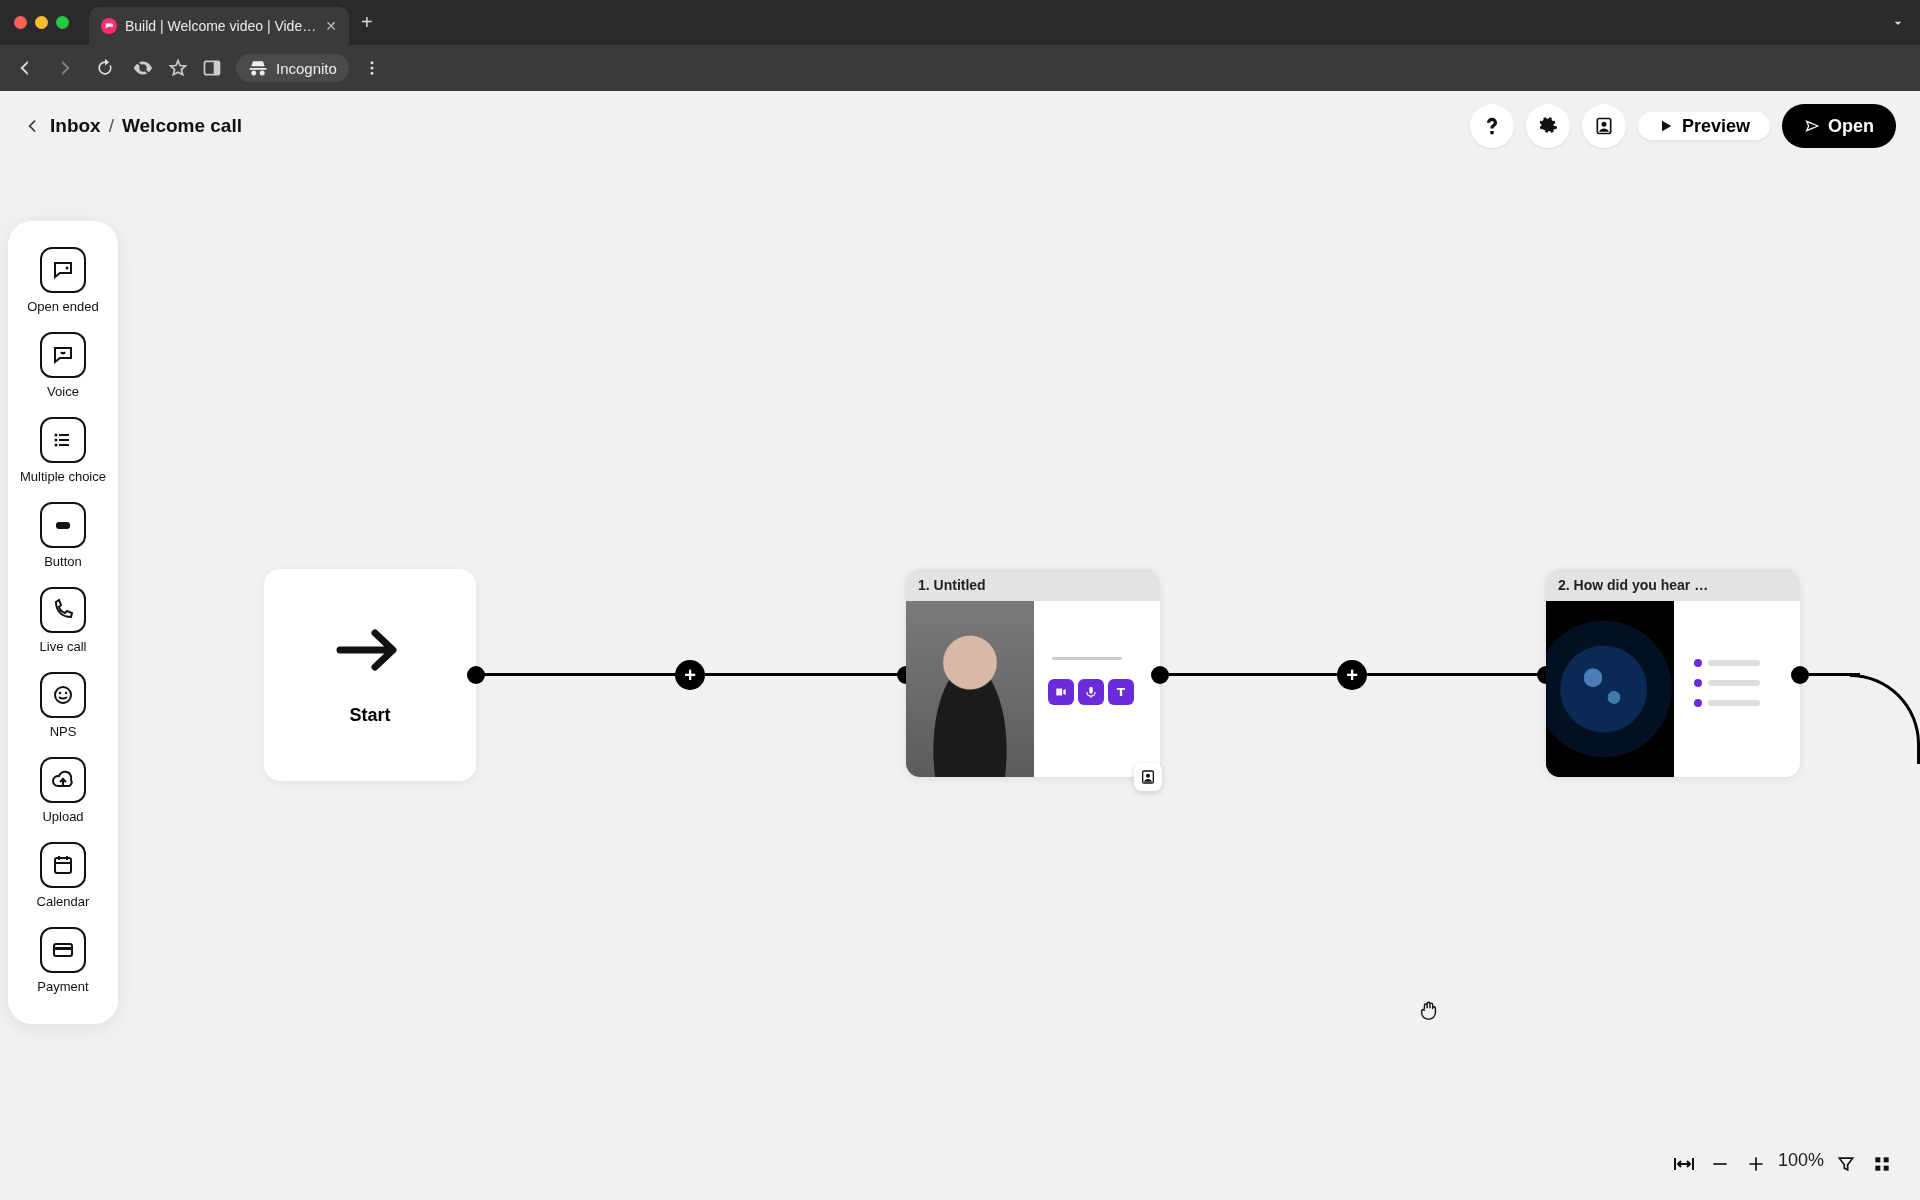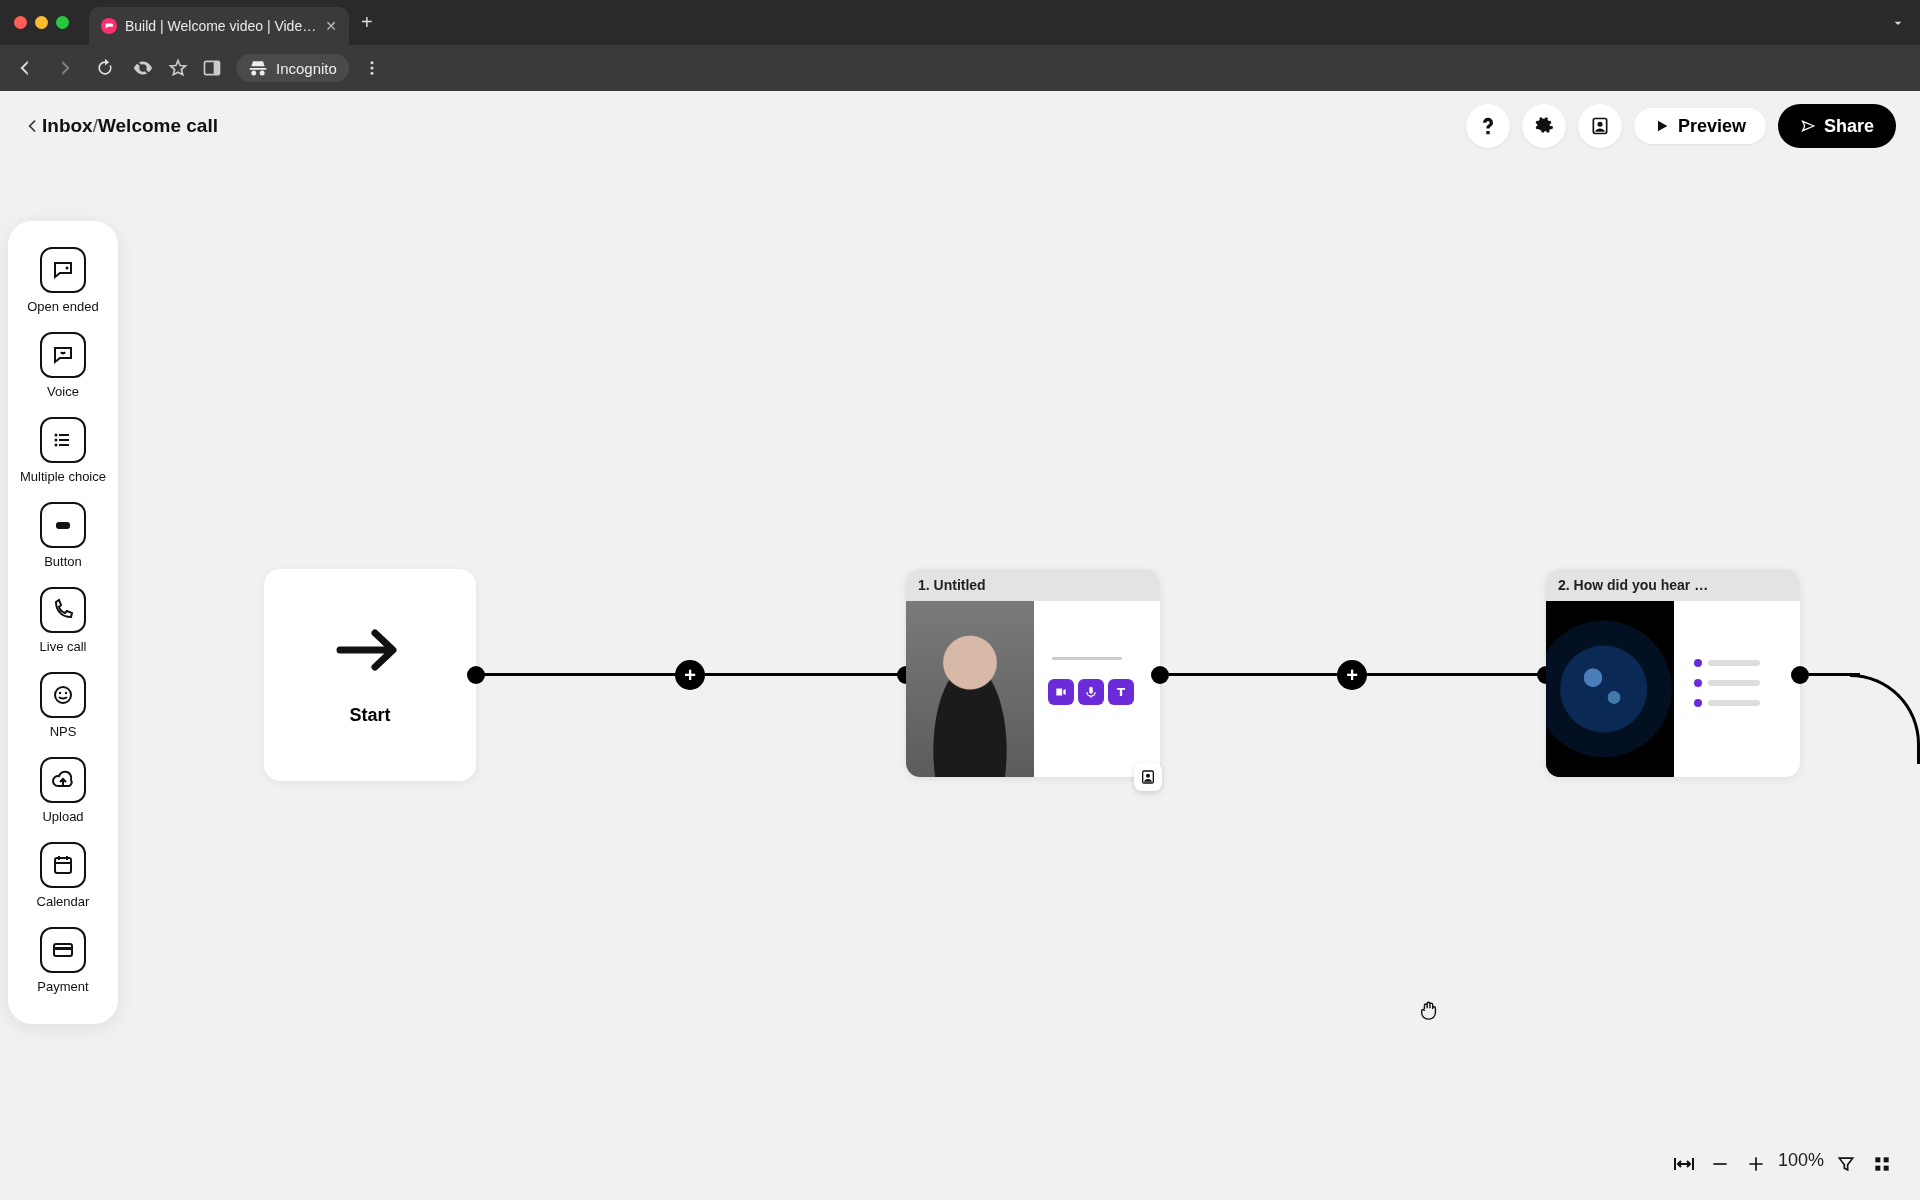--- a/index.html
+++ b/index.html
@@ -23,28 +23,28 @@
   .browser-toolbar { height: 46px; background: #3a3a3c; display: flex; align-items: center; padding: 0 12px; gap: 14px; }
   .nav-btn { color: #ccc; display:flex; align-items:center; justify-content:center; width:26px; height:26px; }
   .nav-btn.disabled { opacity: .45; }
   .url-bar { flex: 1; background: #202022; border-radius: 20px; height: 34px; display: flex; align-items: center; padding: 0 16px; gap: 10px; color: #ccc; font-size: 15px; }
   .url-bar .url-text { flex: 1; white-space: nowrap; overflow: hidden; text-overflow: ellipsis; }
   .incognito-badge { display:flex; align-items:center; gap:8px; background:#4a4a4c; border-radius: 16px; padding: 4px 12px; color:#eee; font-size:15px; }
   .toolbar-icon { color:#ddd; display:flex; align-items:center; }
 
   
   .app-header { height: 70px; background: #f1f1f1; display: flex; align-items: center; padding: 0 24px; gap: 12px; }
-  .breadcrumb { display: flex; align-items: center; font-size: 19px; color: #111; }
+  .breadcrumb { display: flex; align-items: center; gap: 8px; font-size: 19px; color: #111; }
   .breadcrumb .back-arrow { color:#333; display:flex; }
   .breadcrumb .inbox  { font-weight: 600; }
   .breadcrumb .sep { color:#555; }
   .breadcrumb .current { font-weight: 600; }
   .hdr-spacer { flex:1; }
   .hdr-btn { width:44px; height:44px; border-radius:50%; background:#fff; display:flex; align-items:center; justify-content:center; box-shadow: 0 1px 3px rgba(0,0,0,.08); }
-  .preview-btn { height:36px; border-radius: 22px; background:#fff; display:flex; align-items:center; gap:8px; padding: 0 20px; font-size:18px; font-weight:600; box-shadow: 0 1px 3px rgba(0,0,0,.08);}
+  .preview-btn { height:28px; border-radius: 22px; background:#fff; display:flex; align-items:center; gap:8px; padding: 0 20px; font-size:18px; font-weight:600; box-shadow: 0 1px 3px rgba(0,0,0,.08);}
   .share-btn { height:44px; border-radius: 22px; background:#000; color:#fff; display:flex; align-items:center; gap:8px; padding: 0 22px; font-size:18px; font-weight:700; }
 
   
   .canvas { position: relative; width: 100%; height: calc(1200px - 45px - 46px - 70px); background:#f1f1f1; }
 
   
   .toolbox { position: absolute; left: 8px; top: 60px; width: 110px; background:#fff; border-radius: 24px; padding: 20px 8px; box-shadow: 0 4px 20px rgba(0,0,0,.08); display:flex; flex-direction:column; align-items:center; gap: 2px; }
   .tool { display:flex; flex-direction:column; align-items:center; gap:6px; padding: 6px 0 10px; width:100%; }
   .tool-icon { width:46px; height:46px; border:2px solid #111; border-radius: 12px; display:flex; align-items:center; justify-content:center; }
   .tool-label { font-size: 13px; color:#111; text-align:center; }
@@ -195,21 +195,21 @@
         </svg>
     </span>
     <span>Preview</span>
   </div>
   <div class="share-btn">
     <span>
       <svg width="16" height="16" viewBox="0 0 24 24">
           <path fill="#fff" d="M2 21l21-9L2 3l4 9-4 9zm6-9l-2-5 13 5-13 5 2-5z"></path>
         </svg>
     </span>
-    <span>Share</span>
+    <span>Open</span>
   </div>
 </div>
 
 <div class="canvas">
 
   <div class="toolbox">
     <div class="tool">
       <div class="tool-icon">
           <svg width="24" height="24" viewBox="0 0 24 24">
             <path fill="none" stroke="#111" stroke-width="2" d="M4 5h16v10H9l-5 4V5z"></path>

